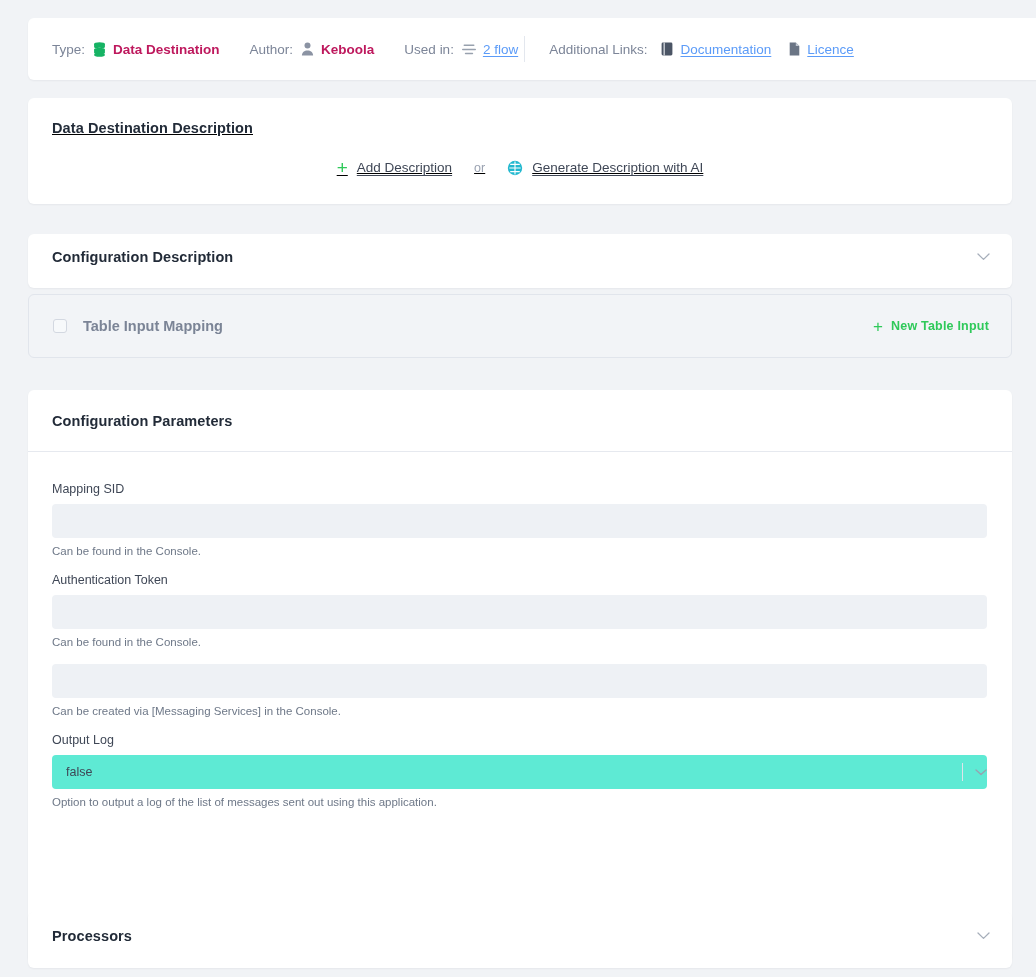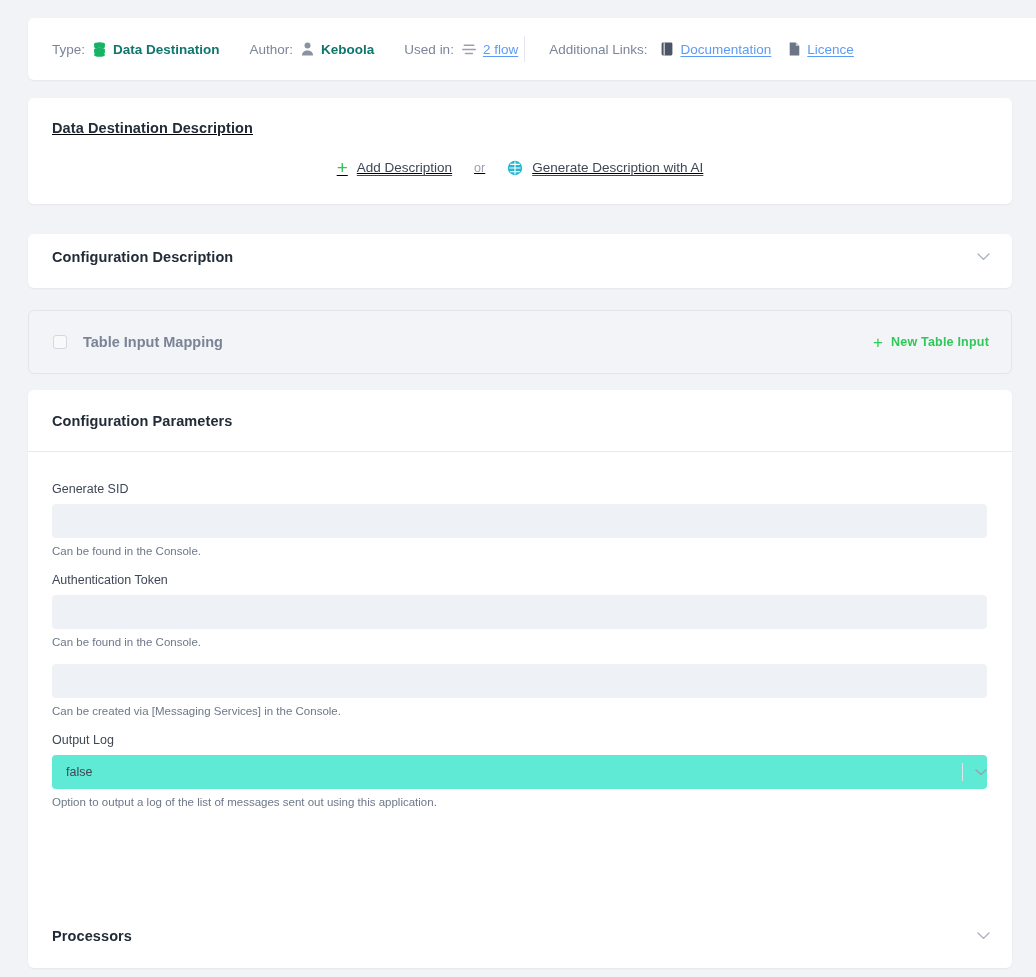--- a/index.html
+++ b/index.html
@@ -26,21 +26,21 @@
     display: flex; align-items: center;
     padding-left: 24px;
     border-radius: 6px;
   }
   .meta-group { display: flex; align-items: center; }
   .meta-label {
     font-size: 13.5px; color: #7c8598; font-weight: 400;
     white-space: nowrap;
   }
   .meta-value {
-    font-size: 13.5px; color: #0f766e; font-weight: 700;
+    font-size: 13.5px; color: #be185d; font-weight: 700;
     white-space: nowrap;
     text-align: right;
   }
   .meta-gap-sm { width: 8px; }
   .meta-gap-icon { width: 7px; }
   .meta-sep-space { width: 30px; }
   .vdivider {
     width: 1px; height: 26px; background: #e3e7ee;
     margin: 0 24px 0 6px;
   }
@@ -91,21 +91,21 @@
   }
   .collapse-card .card-title { flex: 1; }
   .chev {
     width: 13px; height: 8px; color: #a6aeba;
   }
   #configuration-description-card { top: 234px; }
   #processors-card { top: 912px; height: 56px; }
 
   
   .tim-card {
-    position: absolute; left: 28px; top: 310px;
+    position: absolute; left: 28px; top: 294px;
     width: 984px; height: 64px;
     background: #f2f4f7;
     border: 1px solid #e1e5ec;
     border-radius: 6px;
     display: flex; align-items: center;
     padding: 0 22px 0 24px;
   }
   .tim-checkbox {
     width: 14px; height: 14px;
     border: 1px solid #d3d8e1; border-radius: 3px;
@@ -269,21 +269,21 @@
     </span>
   </div>
 
   <div class="card params-card">
     <div class="params-head">
       <span class="card-title">Configuration Parameters</span>
     </div>
     <div class="params-body">
 
       <div>
-        <div class="field-label">Generate SID</div>
+        <div class="field-label">Mapping SID</div>
         <input class="field-input" type="text" placeholder="" style="">
         <div class="field-help">Can be found in the Console.</div>
       </div>
 
       <div>
         <div class="field-label">Authentication Token</div>
         <input class="field-input" type="text" placeholder="" style="">
         <div class="field-help">Can be found in the Console.</div>
       </div>
 

